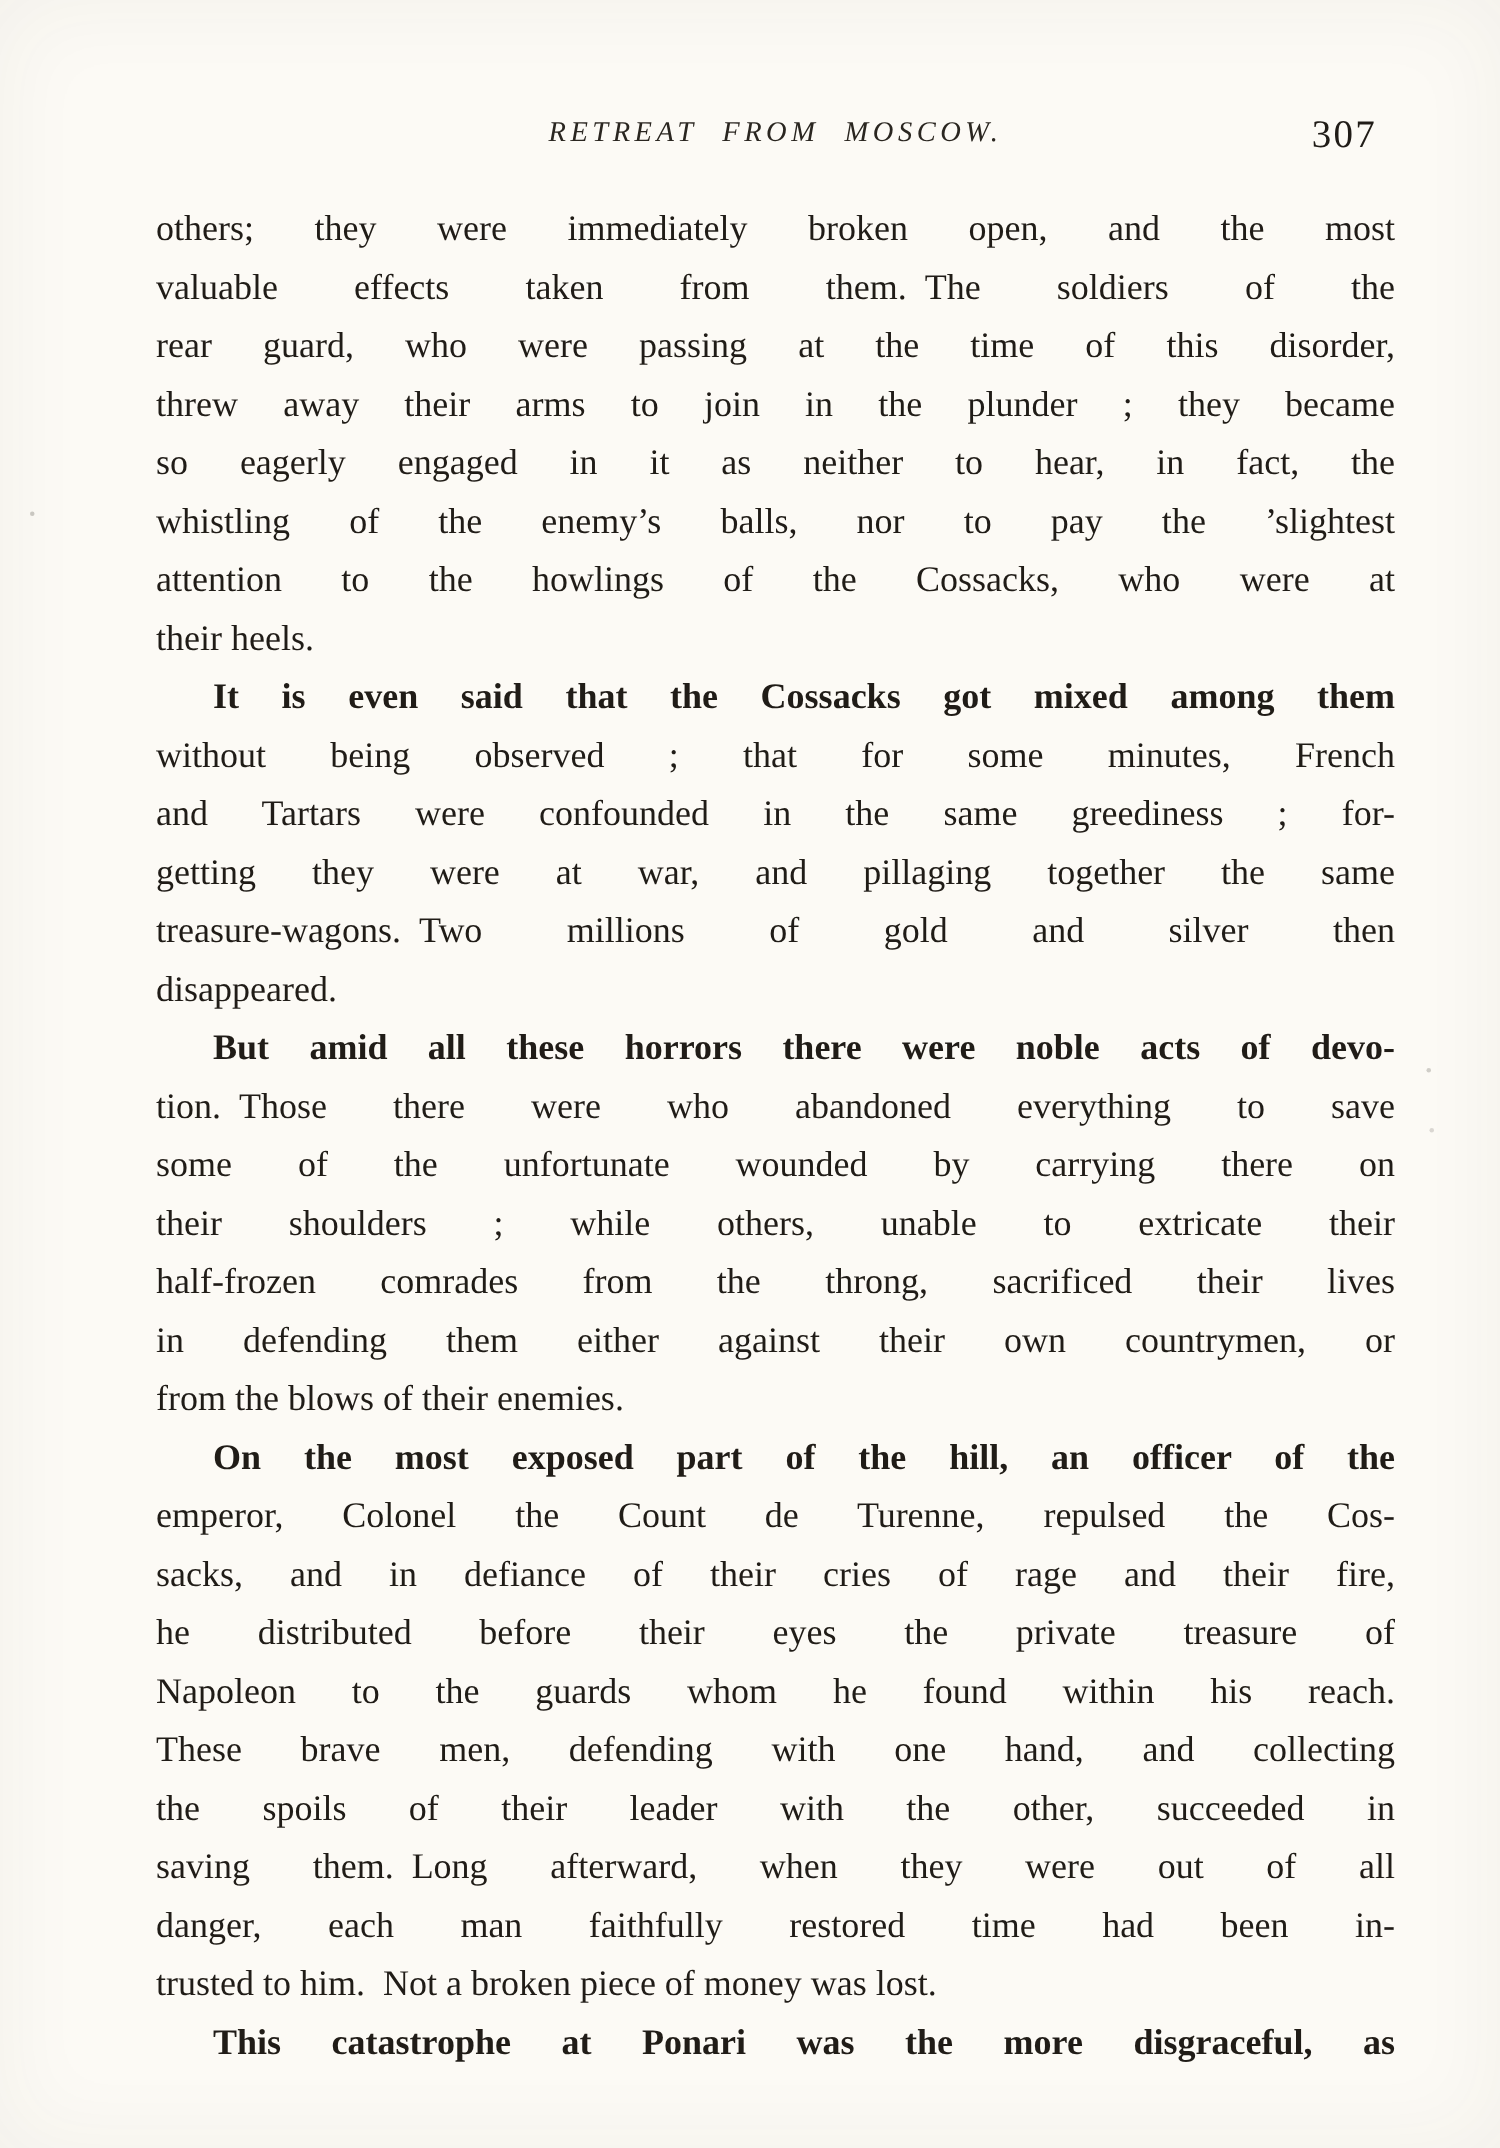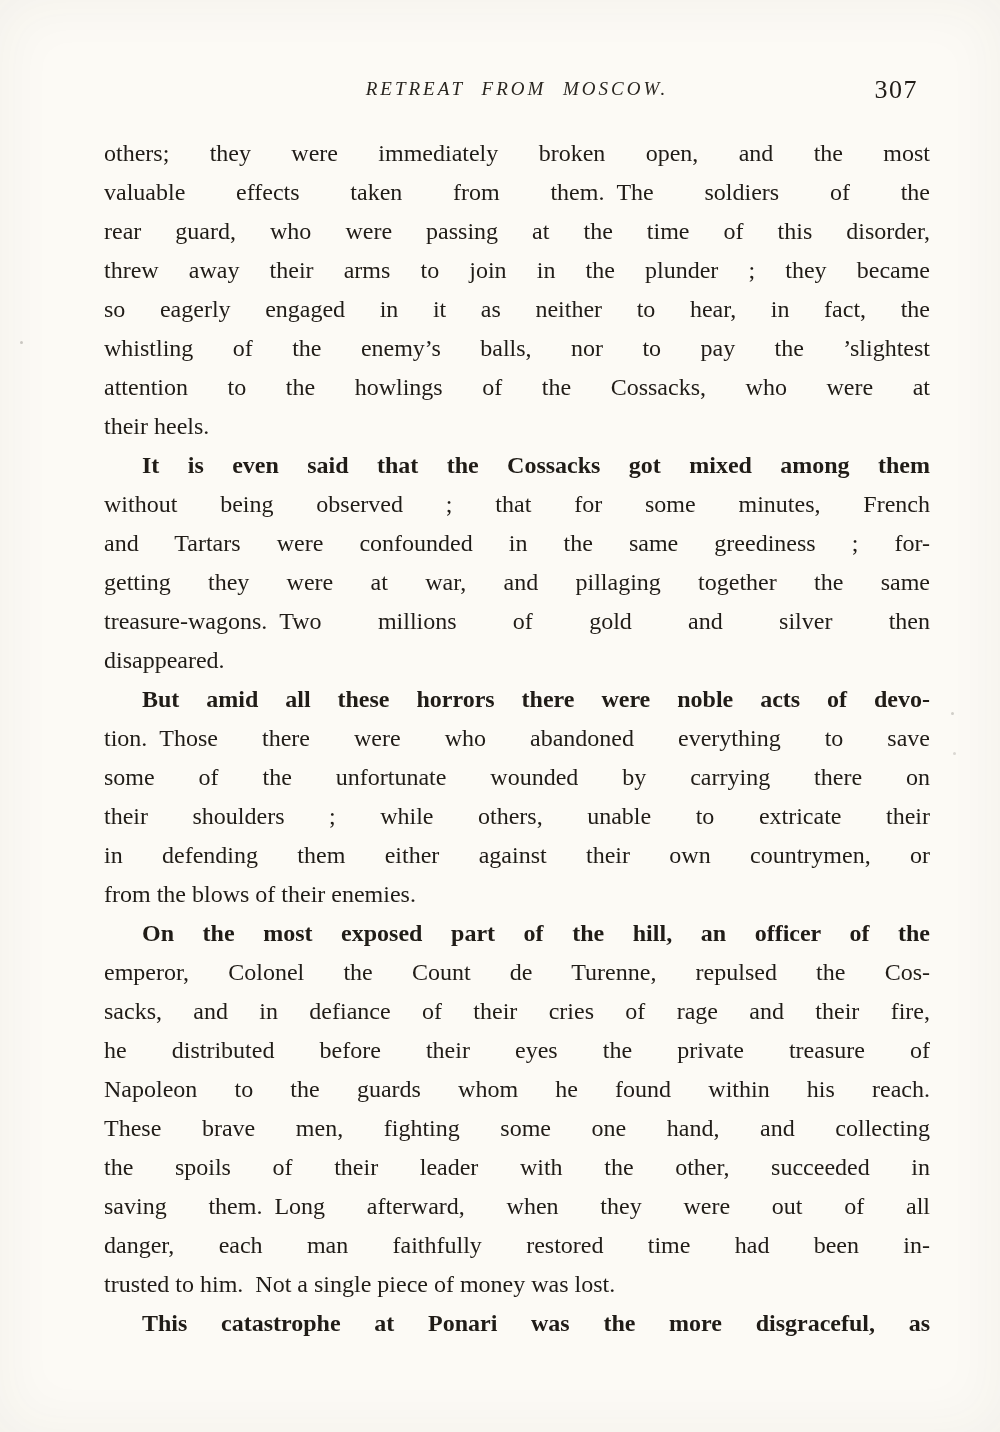--- a/index.html
+++ b/index.html
@@ -102,34 +102,35 @@
         <div class="line">and Tartars were confounded in the same greediness ; for-</div>
         <div class="line">getting they were at war, and pillaging together the same</div>
         <div class="line">treasure-wagons. Two millions of gold and silver then</div>
         <div class="line flush-last">disappeared.</div>
       </div>
       <div class="para indent">
         <div class="line">But amid all these horrors there were noble acts of devo-</div>
         <div class="line">tion. Those there were who abandoned everything to save</div>
         <div class="line">some of the unfortunate wounded by carrying there on</div>
         <div class="line">their shoulders ; while others, unable to extricate their</div>
+        <div class="line">half-frozen comrades from the throng, sacrificed their lives</div>
         <div class="line">in defending them either against their own countrymen, or</div>
         <div class="line flush-last">from the blows of their enemies.</div>
       </div>
       <div class="para indent">
         <div class="line">On the most exposed part of the hill, an officer of the</div>
         <div class="line">emperor, Colonel the Count de Turenne, repulsed the Cos-</div>
         <div class="line">sacks, and in defiance of their cries of rage and their fire,</div>
         <div class="line">he distributed before their eyes the private treasure of</div>
         <div class="line">Napoleon to the guards whom he found within his reach.</div>
-        <div class="line">These brave men, fighting some one hand, and collecting</div>
+        <div class="line">These brave men, defending with one hand, and collecting</div>
         <div class="line">the spoils of their leader with the other, succeeded in</div>
         <div class="line">saving them. Long afterward, when they were out of all</div>
         <div class="line">danger, each man faithfully restored time had been in-</div>
-        <div class="line flush-last">trusted to him. Not a single piece of money was lost.</div>
+        <div class="line flush-last">trusted to him. Not a broken piece of money was lost.</div>
       </div>
       <div class="para indent">
         <div class="line">This catastrophe at Ponari was the more disgraceful, as</div>
       </div>
     </div>
 
   <div class="speck s1"></div>
   <div class="speck s2"></div>
   <div class="speck s3"></div>
 </div>

